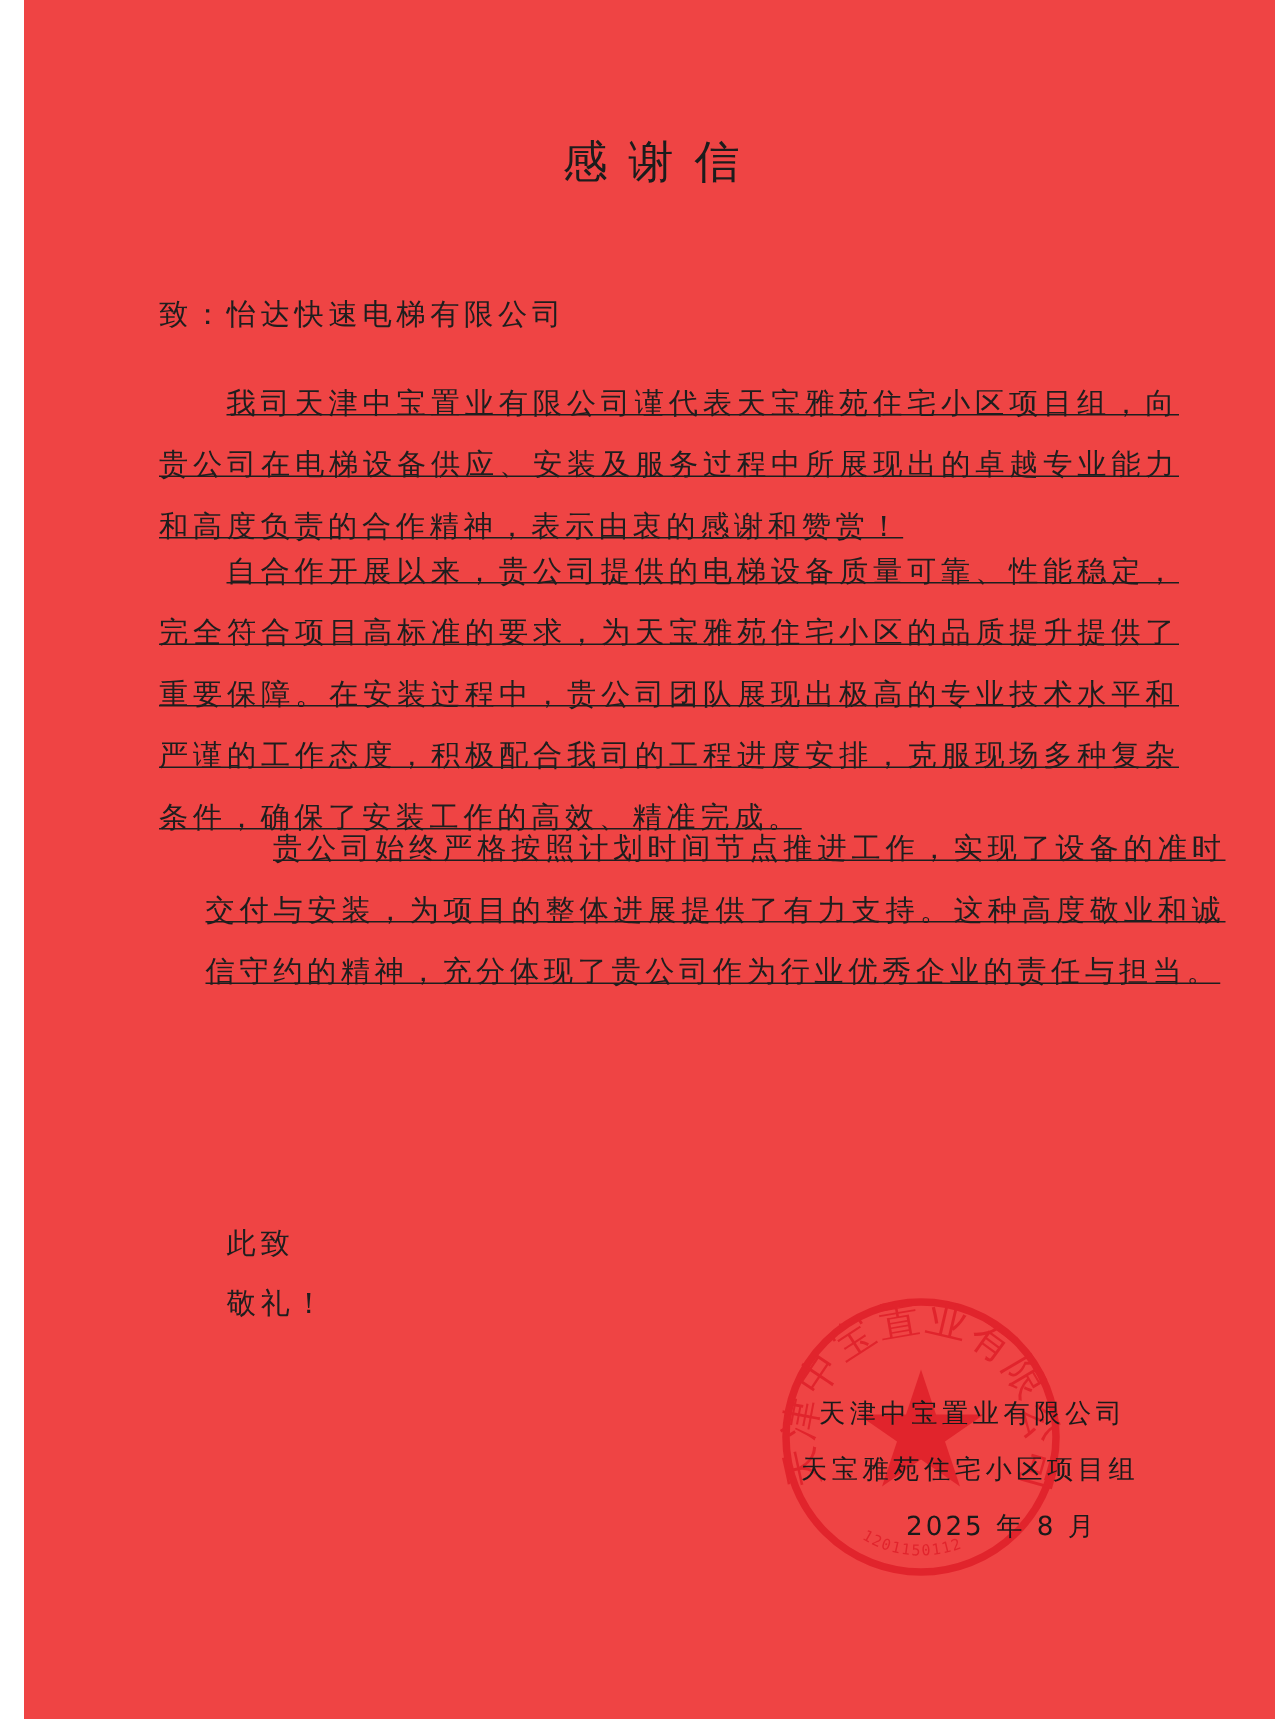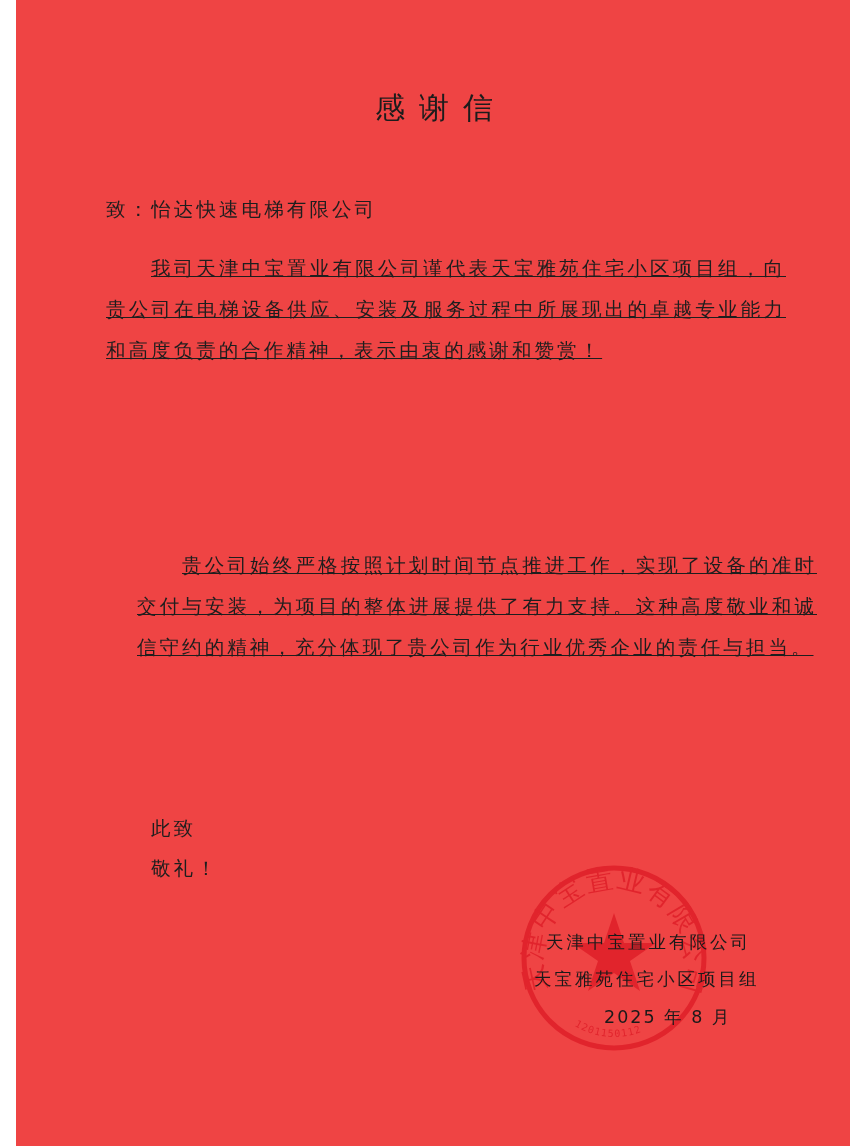--- a/index.html
+++ b/index.html
@@ -32,20 +32,21 @@
 </head>
 <body>
 
 <div class="page">
 
   <div class="title">感谢信</div>
 
   <div class="line addressee">致：怡达快速电梯有限公司</div>
 
   <div class="para p1">我司天津中宝置业有限公司谨代表天宝雅苑住宅小区项目组，向贵公司在电梯设备供应、安装及服务过程中所展现出的卓越专业能力和高度负责的合作精神，表示由衷的感谢和赞赏！</div>
+  <div class="para p2">自合作开展以来，贵公司提供的电梯设备质量可靠、性能稳定，完全符合项目高标准的要求，为天宝雅苑住宅小区的品质提升提供了重要保障。在安装过程中，贵公司团队展现出极高的专业技术水平和严谨的工作态度，积极配合我司的工程进度安排，克服现场多种复杂条件，确保了安装工作的高效、精准完成。</div>
   <div class="para p3">贵公司始终严格按照计划时间节点推进工作，实现了设备的准时交付与安装，为项目的整体进展提供了有力支持。这种高度敬业和诚信守约的精神，充分体现了贵公司作为行业优秀企业的责任与担当。</div>
 
   <div class="line closing1">此致</div>
   <div class="line closing2">敬礼！</div>
 
   <svg class="stamp" viewBox="0 0 190 190" xmlns="http://www.w3.org/2000/svg">
     <defs>
       <path id="ringPath" d="M 30 128 A 72 72 0 1 1 160 128" fill="none"></path>
       <path id="serialPath" d="M 40 150 A 75 75 0 0 0 150 150" fill="none"></path>
     </defs>

